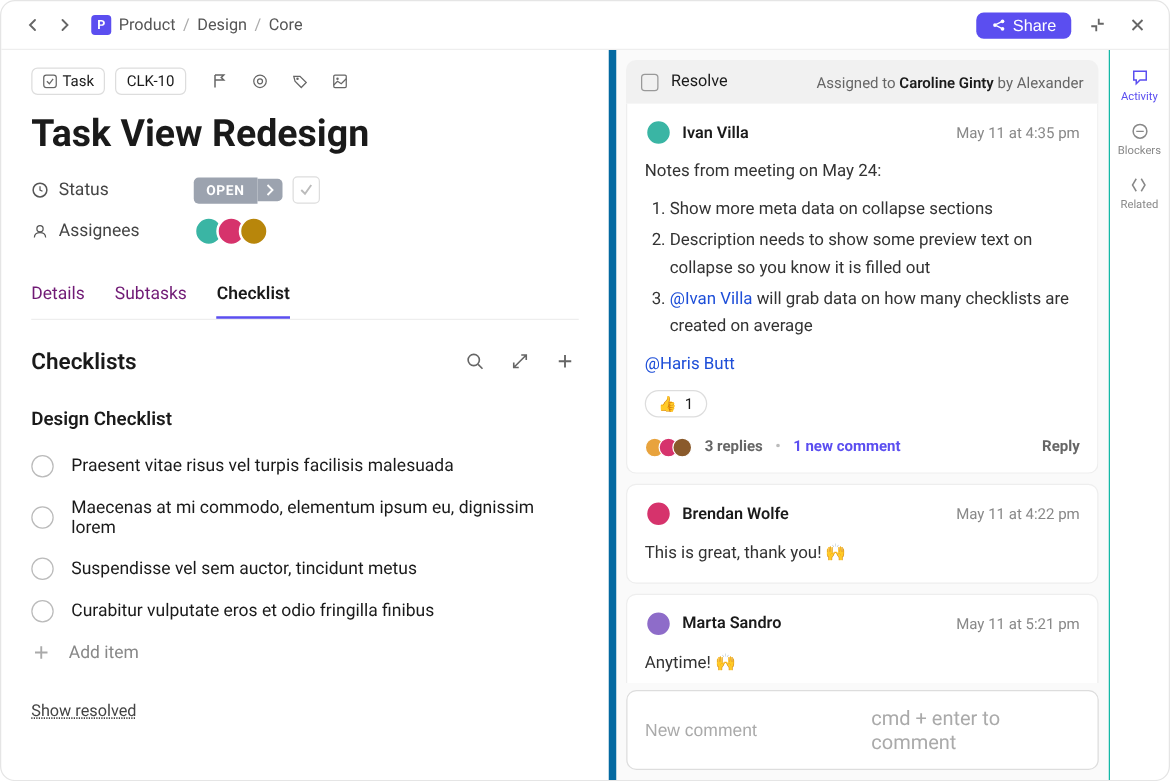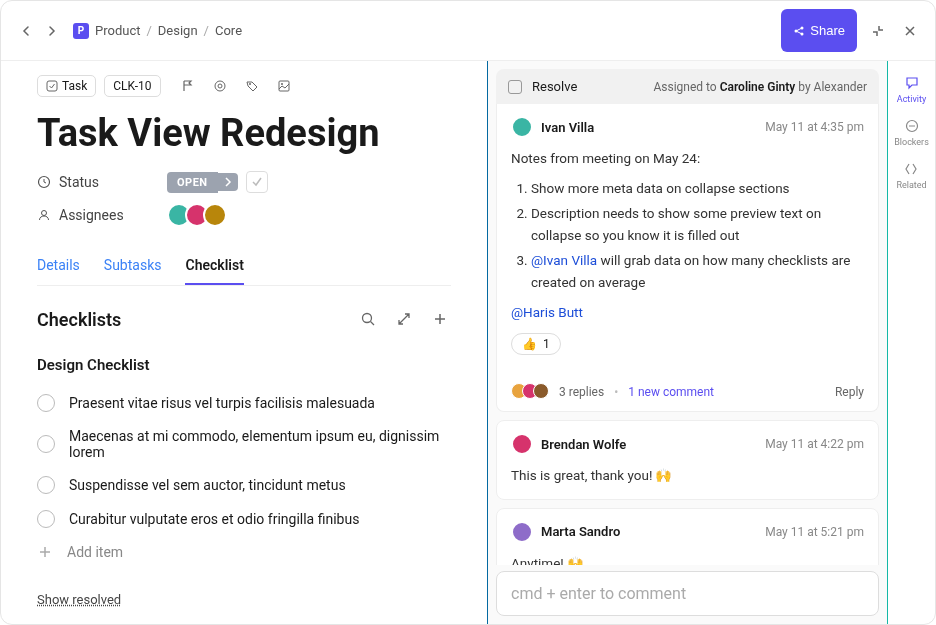--- a/index.html
+++ b/index.html
@@ -5,63 +5,63 @@
 * { box-sizing: border-box; margin: 0; padding: 0; }
 body { font-family: -apple-system, BlinkMacSystemFont, "Segoe UI", Roboto, sans-serif; font-size: 14px; color: #1a1a1a; background: #fff; width: 936px; height: 625px; overflow: hidden; border-radius: 12px; border: 1px solid #e5e5e5; }
 .app { display: flex; flex-direction: column; height: 100%; }
 .topbar { display: flex; align-items: center; padding: 8px 14px; gap: 10px; border-bottom: 1px solid #eee; }
 .nav-arrows { display: flex; gap: 4px; }
 .icon-btn { width: 22px; height: 22px; display: flex; align-items: center; justify-content: center; color: #666; border-radius: 4px; cursor: pointer; }
 .breadcrumb { display: flex; align-items: center; gap: 6px; font-size: 13px; color: #555; }
 .bc-badge { width: 16px; height: 16px; background: #5b4ef0; border-radius: 3px; display: flex; align-items: center; justify-content: center; color: #fff; font-size: 10px; font-weight: 700; }
 .bc-sep { color: #aaa; }
 .spacer { flex: 1; }
-.share-btn { background: #5b4ef0; color: #fff; border: none; border-radius: 6px; padding: 14px 12px; font-size: 13px; font-weight: 500; display: flex; align-items: center; gap: 5px; cursor: pointer; }
+.share-btn { background: #5b4ef0; color: #fff; border: none; border-radius: 6px; padding: 3px 12px; font-size: 13px; font-weight: 500; display: flex; align-items: center; gap: 5px; cursor: pointer; }
 .main { flex: 1; display: flex; overflow: hidden; }
-.left { flex: 1; padding: 14px 36px; overflow-y: auto; min-width: 0; }
+.left { flex: 1; padding: 14px 24px; overflow-y: auto; min-width: 0; }
 .task-header-row { display: flex; align-items: center; gap: 8px; margin-bottom: 14px; }
 .task-chip { border: 1px solid #ddd; border-radius: 5px; padding: 3px 8px; font-size: 12px; display: flex; align-items: center; gap: 4px; }
 .task-actions { display: flex; gap: 10px; margin-left: 8px; color: #888; }
-.task-title { font-size: 38px; font-weight: 700; margin-bottom: 16px; }
+.task-title { font-size: 30px; font-weight: 700; margin-bottom: 16px; }
 .meta-row { display: flex; align-items: center; margin-bottom: 10px; font-size: 14px; color: #444; }
 .meta-label { width: 130px; display: flex; align-items: center; gap: 8px; }
 .status-badge { background: #9ca3af; color: #fff; font-size: 11px; font-weight: 700; padding: 4px 10px; border-radius: 4px 0 0 4px; letter-spacing: 0.5px; }
 .status-next { background: #9ca3af; color: #fff; padding: 4px 6px; border-radius: 0 4px 4px 0; margin-right: 8px; display: flex; align-items: center; }
 .status-check { width: 22px; height: 22px; border: 1px solid #ddd; border-radius: 4px; display: flex; align-items: center; justify-content: center; color: #bbb; }
 .assignees { display: flex; }
 .avatar { width: 24px; height: 24px; border-radius: 50%; border: 2px solid #fff; margin-left: -6px; }
 .avatar:first-child { margin-left: 0; }
 .tabs { display: flex; gap: 24px; border-bottom: 1px solid #eee; margin-top: 20px; }
-.tab { padding: 10px 0; font-size: 14px; color: #3b82f6; cursor: pointer; border-bottom: 2px solid transparent; }
+.tab { padding: 10px 0; font-size: 14px; color: #701a75; cursor: pointer; border-bottom: 2px solid transparent; }
 .tab.active { color: #1a1a1a; font-weight: 600; border-bottom-color: #5b4ef0; }
 .checklists-header { display: flex; align-items: center; justify-content: space-between; margin-top: 22px; }
 .checklists-header h2 { font-size: 18px; font-weight: 600; }
 .checklists-actions { display: flex; gap: 14px; color: #666; }
 .checklist-title { font-size: 15px; font-weight: 600; margin-top: 26px; margin-bottom: 12px; }
 .checklist-item { display: flex; align-items: center; gap: 14px; padding: 8px 0; font-size: 14px; }
 .check-circle { width: 18px; height: 18px; border: 1.5px solid #bbb; border-radius: 50%; flex-shrink: 0; }
 .add-item { display: flex; align-items: center; gap: 14px; padding: 8px 0; color: #888; cursor: pointer; }
 .show-resolved { margin-top: 24px; font-size: 13px; color: #444; text-decoration: underline dotted; cursor: pointer; }
-.right { width: 400px; background: #fafafa; border-left: 1px solid #0369a1; display: flex; flex-direction: column; padding: 8px; }
+.right { width: 400px; background: #fafafa; border-left: 6px solid #0369a1; display: flex; flex-direction: column; padding: 8px; }
 .comments-area { flex: 1; overflow-y: auto; display: flex; flex-direction: column; gap: 8px; }
 .resolve-bar { background: #f1f1f1; border-radius: 8px 8px 0 0; padding: 10px 12px; display: flex; align-items: center; font-size: 13px; }
 .resolve-check { width: 14px; height: 14px; border: 1.5px solid #999; border-radius: 3px; margin-right: 10px; }
 .resolve-assigned { margin-left: auto; color: #666; font-size: 12px; }
 .resolve-assigned strong { color: #1a1a1a; font-weight: 600; }
 .comment-card { background: #fff; border: 1px solid #eee; border-radius: 8px; padding: 12px 14px; }
 .comment-card.first { border-radius: 0 0 8px 8px; border-top: none; margin-top: -8px; }
 .comment-head { display: flex; align-items: center; gap: 8px; margin-bottom: 10px; }
 .comment-author { font-weight: 600; font-size: 13px; }
 .comment-date { margin-left: auto; color: #888; font-size: 12px; }
 .comment-body { font-size: 13.5px; line-height: 1.6; color: #333; }
 .comment-body ol { margin: 8px 0 8px 20px; }
 .comment-body ol li { margin-bottom: 4px; }
 .mention { color: #1d4ed8; }
 .reaction { display: inline-flex; align-items: center; gap: 6px; border: 1px solid #ddd; border-radius: 14px; padding: 3px 10px; font-size: 12px; margin-top: 10px; }
-.thread-meta { display: flex; align-items: flex-end; gap: 10px; margin-top: 28px; font-size: 12px; color: #666; }
+.thread-meta { display: flex; align-items: flex-start; gap: 10px; margin-top: 16px; font-size: 12px; color: #666; font-weight: bold; }
 .stacked-avatars { display: flex; }
 .stacked-avatars .mini { width: 16px; height: 16px; border-radius: 50%; border: 1.5px solid #fff; margin-left: -5px; }
 .stacked-avatars .mini:first-child { margin-left: 0; }
 .new-comment-link { color: #5b4ef0; }
 .reply-link { margin-left: auto; }
 .comment-input { background: #fff; border: 1px solid #ddd; border-radius: 8px; padding: 12px 14px; display: flex; align-items: center; margin-top: 6px; }
 .comment-input input { border: none; outline: none; font-size: 14px; color: #333; flex: 1; }
 .comment-input input::placeholder { color: #aaa; }
 .comment-hint { font-size: 16px; color: #aaa; }
 .sidebar { width: 48px; border-left: 1px solid #14b8a6; display: flex; flex-direction: column; align-items: center; padding-top: 14px; gap: 14px; }
@@ -297,20 +297,21 @@
           <div class="comment-head">
             <div class="avatar" style="background:#8e6cc9;width:22px;height:22px"></div>
             <span class="comment-author">Marta Sandro</span>
             <span class="comment-date">May 11 at 5:21 pm</span>
           </div>
           <div class="comment-body">Anytime! 🙌</div>
         </div>
       </div>
 
       <div class="comment-input">
+        <input type="text" placeholder="New comment" style="">
         <span class="comment-hint">cmd + enter to comment</span>
       </div>
     </div>
 
     <div class="sidebar">
       <div class="side-item active">
         <svg width="16" height="16" viewBox="0 0 16 16">
             <path d="M3 3h10v7H8l-3 3v-3H3z" stroke="currentColor" fill="none" stroke-width="1.2"></path>
           </svg>
         <span>Activity</span>

